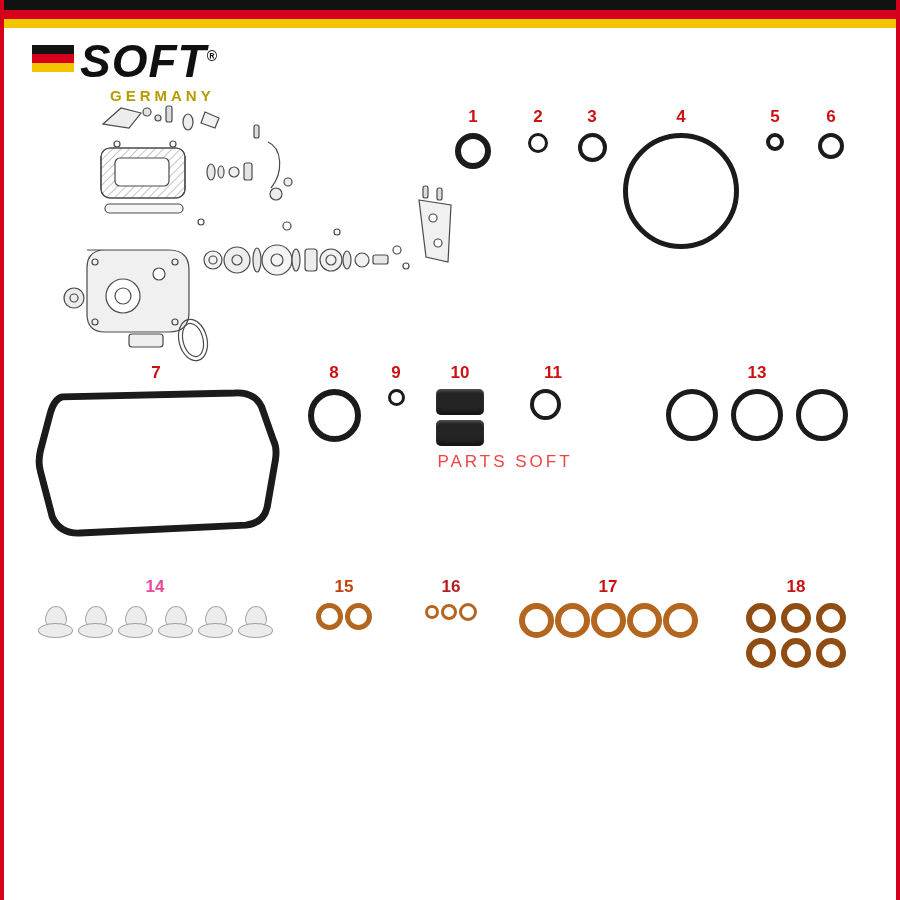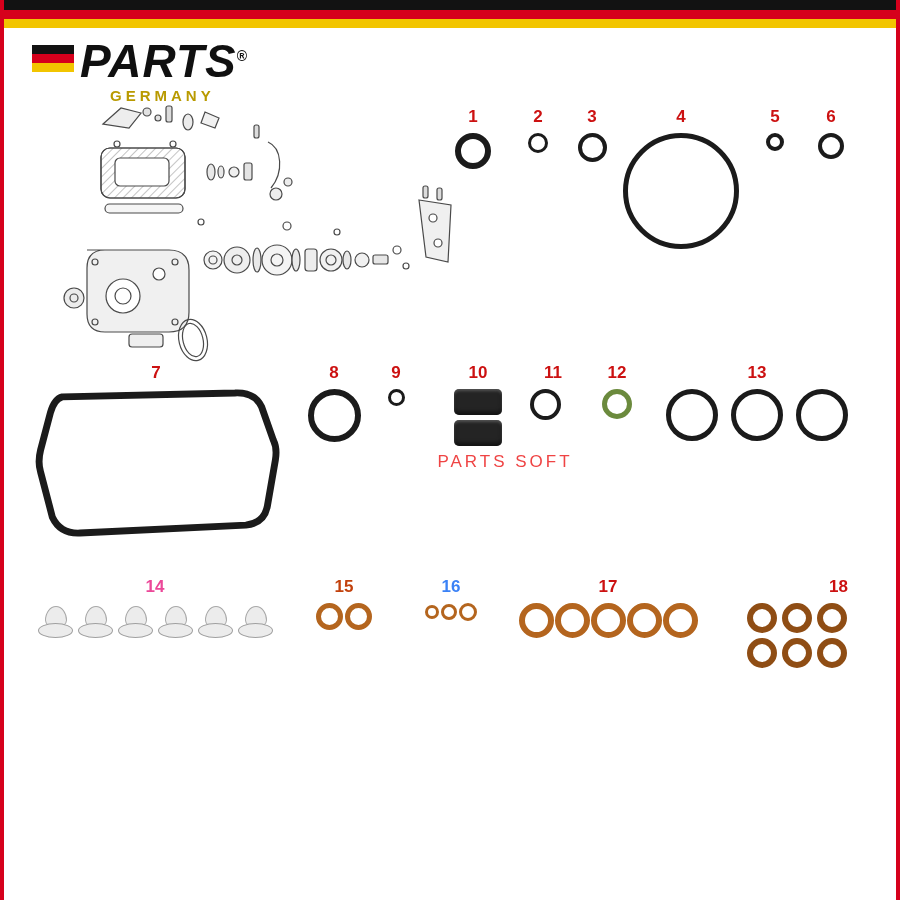--- a/index.html
+++ b/index.html
@@ -51,21 +51,21 @@
   <div class="side" id="side-left" style="background: rgb(214, 0, 28);"></div>
   <div class="side" id="side-right" style="background: rgb(214, 0, 28);"></div>
 
   <div class="logo">
     <div class="flagicon">
       <div class="bar" style="background: rgb(18, 18, 18);"></div>
       <div class="bar" style="background: rgb(214, 0, 28);"></div>
       <div class="bar" style="background: rgb(242, 197, 0);"></div>
     </div>
     <div class="brandtext">
-      <div class="brandname" style="color: rgb(16, 16, 16);"><span>PARTS</span><sup>®</sup></div>
+      <div class="brandname" style="color: rgb(16, 16, 16);"><span>SOFT</span><sup>®</sup></div>
       <div class="country" style="color: rgb(185, 154, 0);">GERMANY</div>
     </div>
   </div>
 
   <svg class="diagram" viewBox="0 0 435 270" xmlns="http://www.w3.org/2000/svg">
     <defs>
       <pattern id="hatch" width="6" height="6" patternUnits="userSpaceOnUse" patternTransform="rotate(45)">
         <line x1="0" y1="0" x2="0" y2="6" stroke="#8a8a8a" stroke-width="1"></line>
       </pattern>
     </defs>
@@ -182,37 +182,31 @@
     <div class="shapes">
         <div class="ring" style="width: 53px; height: 53px; border-width: 6px; border-color: rgb(27, 27, 27);"></div>
       </div>
   </div>
   <div class="pgroup" style="left:369px; top:364px; width:54px;">
     <div class="plabel" style="color: rgb(204, 17, 17);">9</div>
     <div class="shapes">
         <div class="ring" style="width: 17px; height: 17px; border-width: 3px; border-color: rgb(27, 27, 27);"></div>
       </div>
   </div>
-  <div class="pgroup" style="left:447px; top:364px; width:62px;">
+  <div class="pgroup" style="left:429px; top:364px; width:62px;">
     <div class="plabel" style="color: rgb(204, 17, 17);">10</div>
     <div class="shapes" style="flex-direction:column; gap:5px;">
         <div class="block" style="background: rgb(36, 36, 36);"></div>
         <div class="block" style="background: rgb(36, 36, 36);"></div>
       </div>
   </div>
   <div class="pgroup" style="left:515px; top:364px; width:60px;">
     <div class="plabel" style="color: rgb(204, 17, 17); margin-left: 16px;">11</div>
     <div class="shapes">
         <div class="ring" style="width: 31px; height: 31px; border-width: 4px; border-color: rgb(27, 27, 27);"></div>
-      </div>
-  </div>
-  <div class="pgroup" style="left:587px; top:364px; width:60px;">
-    <div class="plabel" style="color: rgb(204, 17, 17);">12</div>
-    <div class="shapes">
-        <div class="ring" style="width: 30px; height: 30px; border-width: 5px; border-color: rgb(107, 138, 61);"></div>
       </div>
   </div>
   <div class="pgroup" style="left:662px; top:364px; width:190px;">
     <div class="plabel" style="color: rgb(204, 17, 17);">13</div>
     <div class="shapes" style="gap:13px;">
         <div class="ring" style="width: 52px; height: 52px; border-width: 5px; border-color: rgb(27, 27, 27);"></div>
         <div class="ring" style="width: 52px; height: 52px; border-width: 5px; border-color: rgb(27, 27, 27);"></div>
         <div class="ring" style="width: 52px; height: 52px; border-width: 5px; border-color: rgb(27, 27, 27);"></div>
       </div>
   </div>
@@ -229,38 +223,38 @@
       </div>
   </div>
   <div class="pgroup" style="left:312px; top:578px; width:64px;">
     <div class="plabel" style="color: #c2410c;">15</div>
     <div class="shapes" style="gap:2px;">
         <div class="ring" style="width: 27px; height: 27px; border-width: 5px; border-color: rgb(180, 101, 30);"></div>
         <div class="ring" style="width: 27px; height: 27px; border-width: 5px; border-color: rgb(180, 101, 30);"></div>
       </div>
   </div>
   <div class="pgroup" style="left:421px; top:578px; width:60px;">
-    <div class="plabel" style="color: #3b82f6;">16</div>
+    <div class="plabel" style="color: #b91c1c;">16</div>
     <div class="shapes" style="gap:2px;">
         <div class="ring" style="width: 14px; height: 14px; border-width: 3px; border-color: rgb(180, 101, 30);"></div>
         <div class="ring" style="width: 16px; height: 16px; border-width: 3px; border-color: rgb(180, 101, 30);"></div>
         <div class="ring" style="width: 18px; height: 18px; border-width: 3px; border-color: rgb(180, 101, 30);"></div>
       </div>
   </div>
   <div class="pgroup" style="left:517px; top:578px; width:182px;">
     <div class="plabel" style="color: rgb(204, 17, 17);">17</div>
     <div class="shapes" style="gap:1px;">
         <div class="ring" style="width: 35px; height: 35px; border-width: 6px; border-color: rgb(180, 101, 30);"></div>
         <div class="ring" style="width: 35px; height: 35px; border-width: 6px; border-color: rgb(180, 101, 30);"></div>
         <div class="ring" style="width: 35px; height: 35px; border-width: 6px; border-color: rgb(180, 101, 30);"></div>
         <div class="ring" style="width: 35px; height: 35px; border-width: 6px; border-color: rgb(180, 101, 30);"></div>
         <div class="ring" style="width: 35px; height: 35px; border-width: 6px; border-color: rgb(180, 101, 30);"></div>
       </div>
   </div>
-  <div class="pgroup" style="left:744px; top:578px; width:104px;align-items:flex-end;">
+  <div class="pgroup" style="left:744px; top:578px; width:104px;">
     <div class="plabel" style="color: rgb(204, 17, 17);">18</div>
     <div class="shapes" style="gap:5px; width:102px;">
         <div class="ring" style="width: 30px; height: 30px; border-width: 6px; border-color: rgb(143, 77, 20);"></div>
         <div class="ring" style="width: 30px; height: 30px; border-width: 6px; border-color: rgb(143, 77, 20);"></div>
         <div class="ring" style="width: 30px; height: 30px; border-width: 6px; border-color: rgb(143, 77, 20);"></div>
         <div class="ring" style="width: 30px; height: 30px; border-width: 6px; border-color: rgb(143, 77, 20);"></div>
         <div class="ring" style="width: 30px; height: 30px; border-width: 6px; border-color: rgb(143, 77, 20);"></div>
         <div class="ring" style="width: 30px; height: 30px; border-width: 6px; border-color: rgb(143, 77, 20);"></div>
       </div>
   </div>

